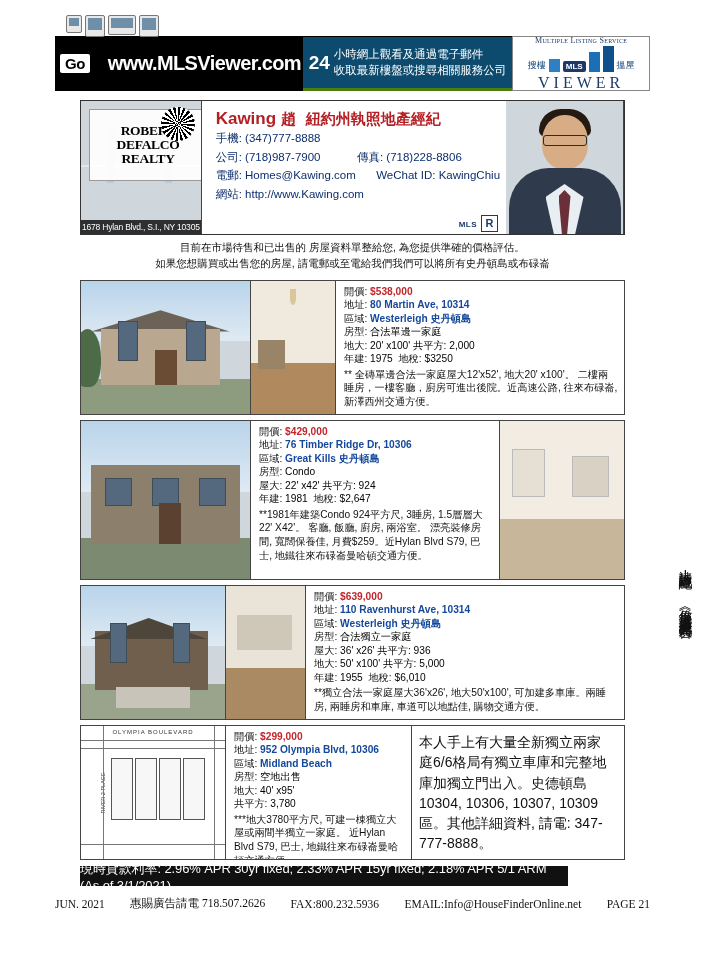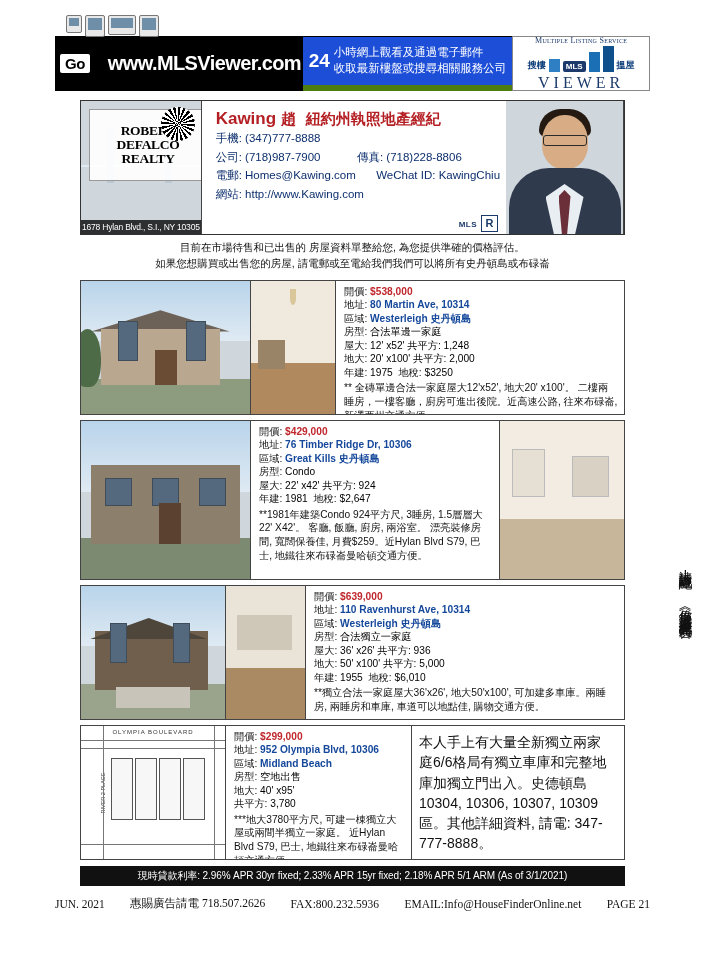--- a/index.html
+++ b/index.html
@@ -71,27 +71,27 @@
     content: "";
     position: absolute;
     left: 2px; top: 2px; right: 2px; bottom: 6px;
     background: #6f8fa8;
   }
   .dev-icon.wide { width: 28px; height: 20px; }
   .dev-icon.small { width: 16px; height: 18px; }
 
   .banner-mid {
     flex: 1;
-    background: #1d4ed8;
+    background: #0c4a6e;
     color: #fff;
     display: flex;
     align-items: center;
     padding: 0 6px;
     border-top: 1px solid #000;
-    border-bottom: 6px solid #4d7c0f;
+    border-bottom: 3px solid #4d7c0f;
   }
   .banner-mid .big-num {
     font-size: 19px;
     font-weight: bold;
     margin-right: 4px;
     white-space: nowrap;
   }
   .banner-mid .two-lines {
     font-size: 11.5px;
     line-height: 1.35;
@@ -138,21 +138,21 @@
   .viewer-word {
     font-family: "Liberation Serif", serif;
     font-size: 16px;
     letter-spacing: 4px;
     color: #1b3a6b;
     margin-top: 2px;
   }
   .cn-chip {
     font-size: 9px;
     color: #0a3c78;
-    font-weight: bold;
+    font-weight: normal;
   }
 
   
   .agent-card {
     position: absolute;
     left: 80px; top: 100px;
     width: 545px; height: 135px;
     border: 1px solid #333;
     background: #fff;
     display: flex;
@@ -420,27 +420,27 @@
     line-height: 1.45;
     color: #111;
     border-left: 1px solid #444;
     font-family: "Liberation Sans", sans-serif;
   }
 
   
   .rate-bar {
     position: absolute;
     left: 80px; top: 866px;
-    width: 545px; height: 20px;
+    width: 488px; height: 20px;
     background: #111;
     color: #fff;
     display: flex;
     align-items: center;
     justify-content: center;
-    font-size: 10px;
+    font-size: 13px;
     letter-spacing: -0.1px;
   }
 
   
   .footer {
     position: absolute;
     left: 55px; top: 896px;
     width: 595px;
     display: flex;
     align-items: center;
@@ -580,21 +580,20 @@
       <div class="int-wall"></div>
       <div class="int-floor"></div>
       <div class="int-light"></div>
       <div class="int-obj" style="left:8%; bottom:34%; width:32%; height:22%"></div>
     </div>
     <div class="info">
       <div class="row"><span class="k">開價:</span> <span class="v-red">$538,000</span></div>
       <div class="row"><span class="k">地址:</span> <span class="v-blue">80 Martin Ave, 10314</span></div>
       <div class="row"><span class="k">區域:</span> <span class="v-blue">Westerleigh 史丹頓島</span></div>
       <div class="row"><span class="k">房型:</span> <span>合法單邊一家庭</span></div>
-      <div class="row"><span class="k">屋大:</span> <span>12' x52'  共平方: 1,248</span></div>
       <div class="row"><span class="k">地大:</span> <span>20' x100'  共平方: 2,000</span></div>
       <div class="row"><span class="k">年建:</span> <span>1975</span>&nbsp;&nbsp;<span class="k">地稅:</span> <span>$3250</span></div>
       <div class="desc">** 全磚單邊合法一家庭屋大12'x52', 地大20' x100'。 二樓兩睡房，一樓客廳，廚房可進出後院。近高速公路, 往來布碌崙, 新澤西州交通方便。</div>
     </div>
   </div>
 
   <div class="listing" id="listing-1">
     <div class="ph" style="width:170px">
       <div class="sky"></div>
       <div class="ground" style="background:#7d8a72"></div>

